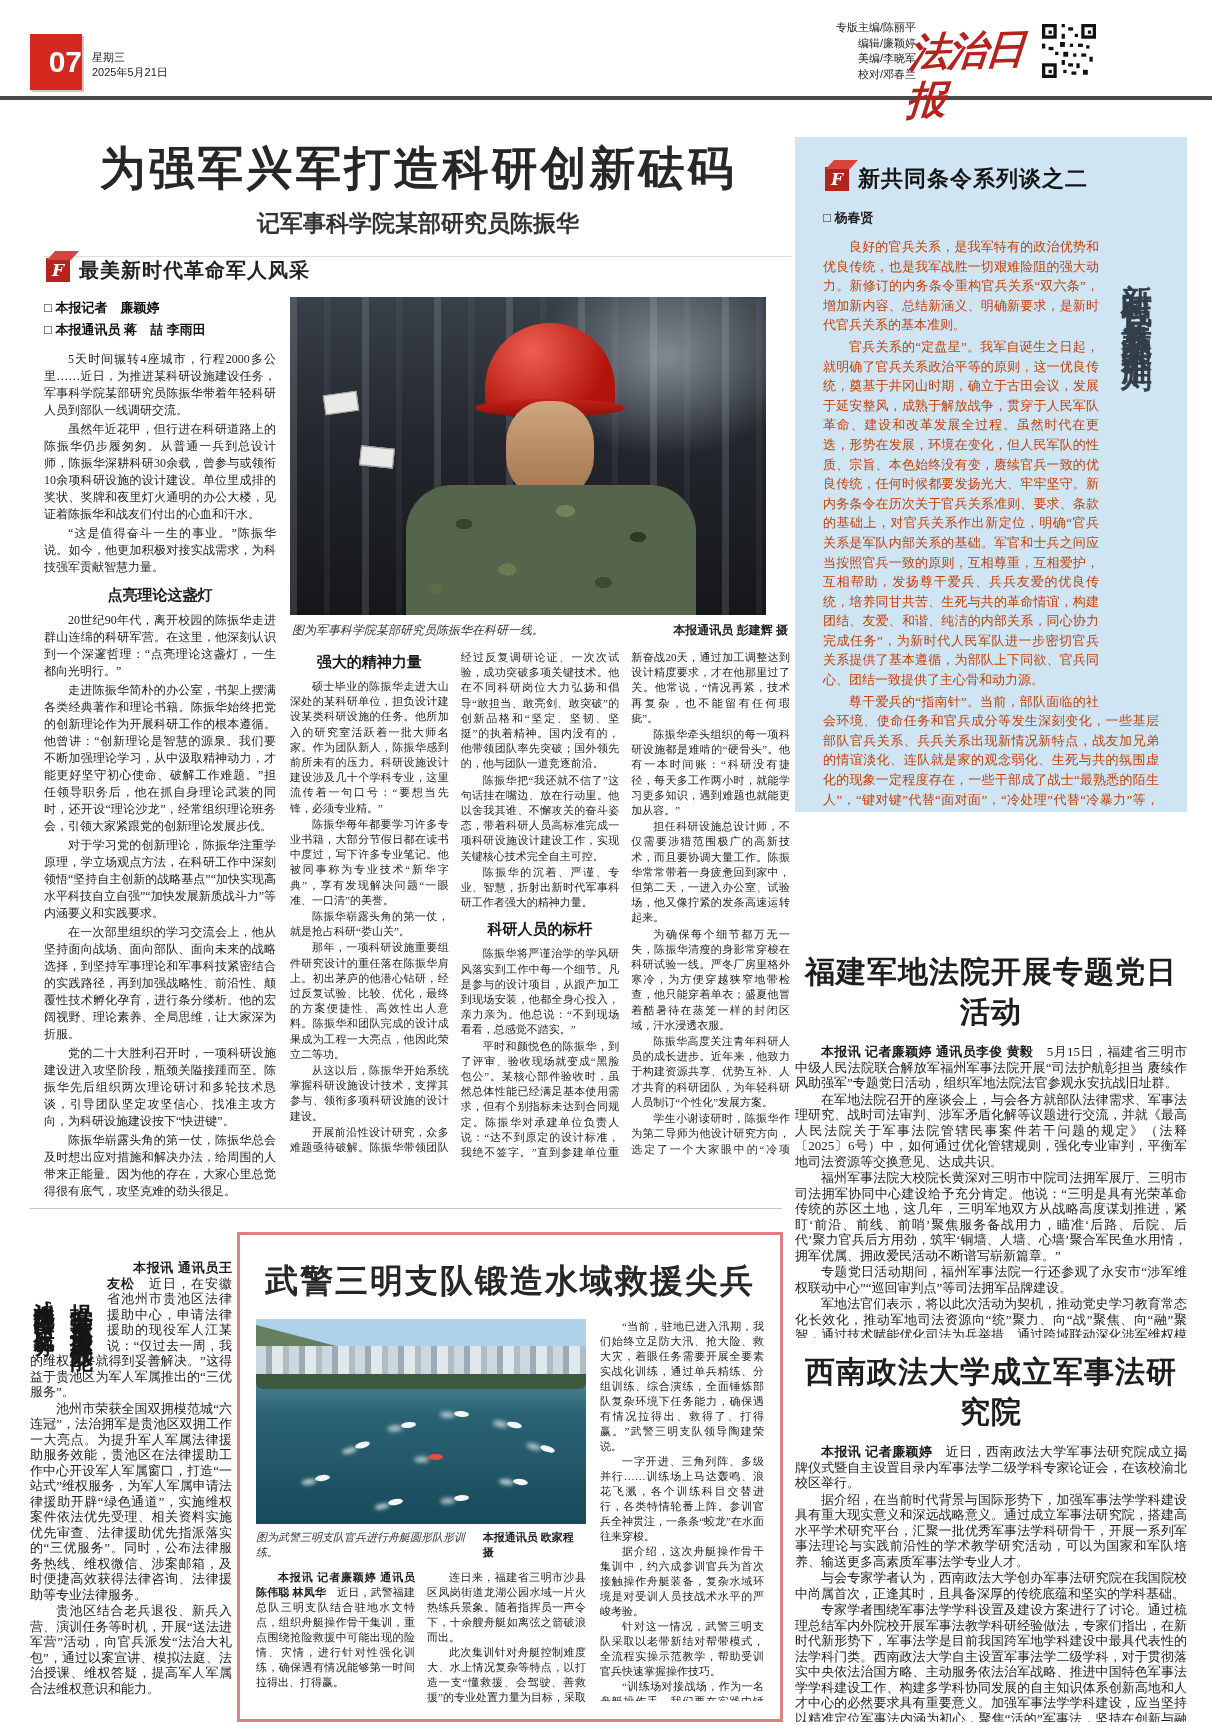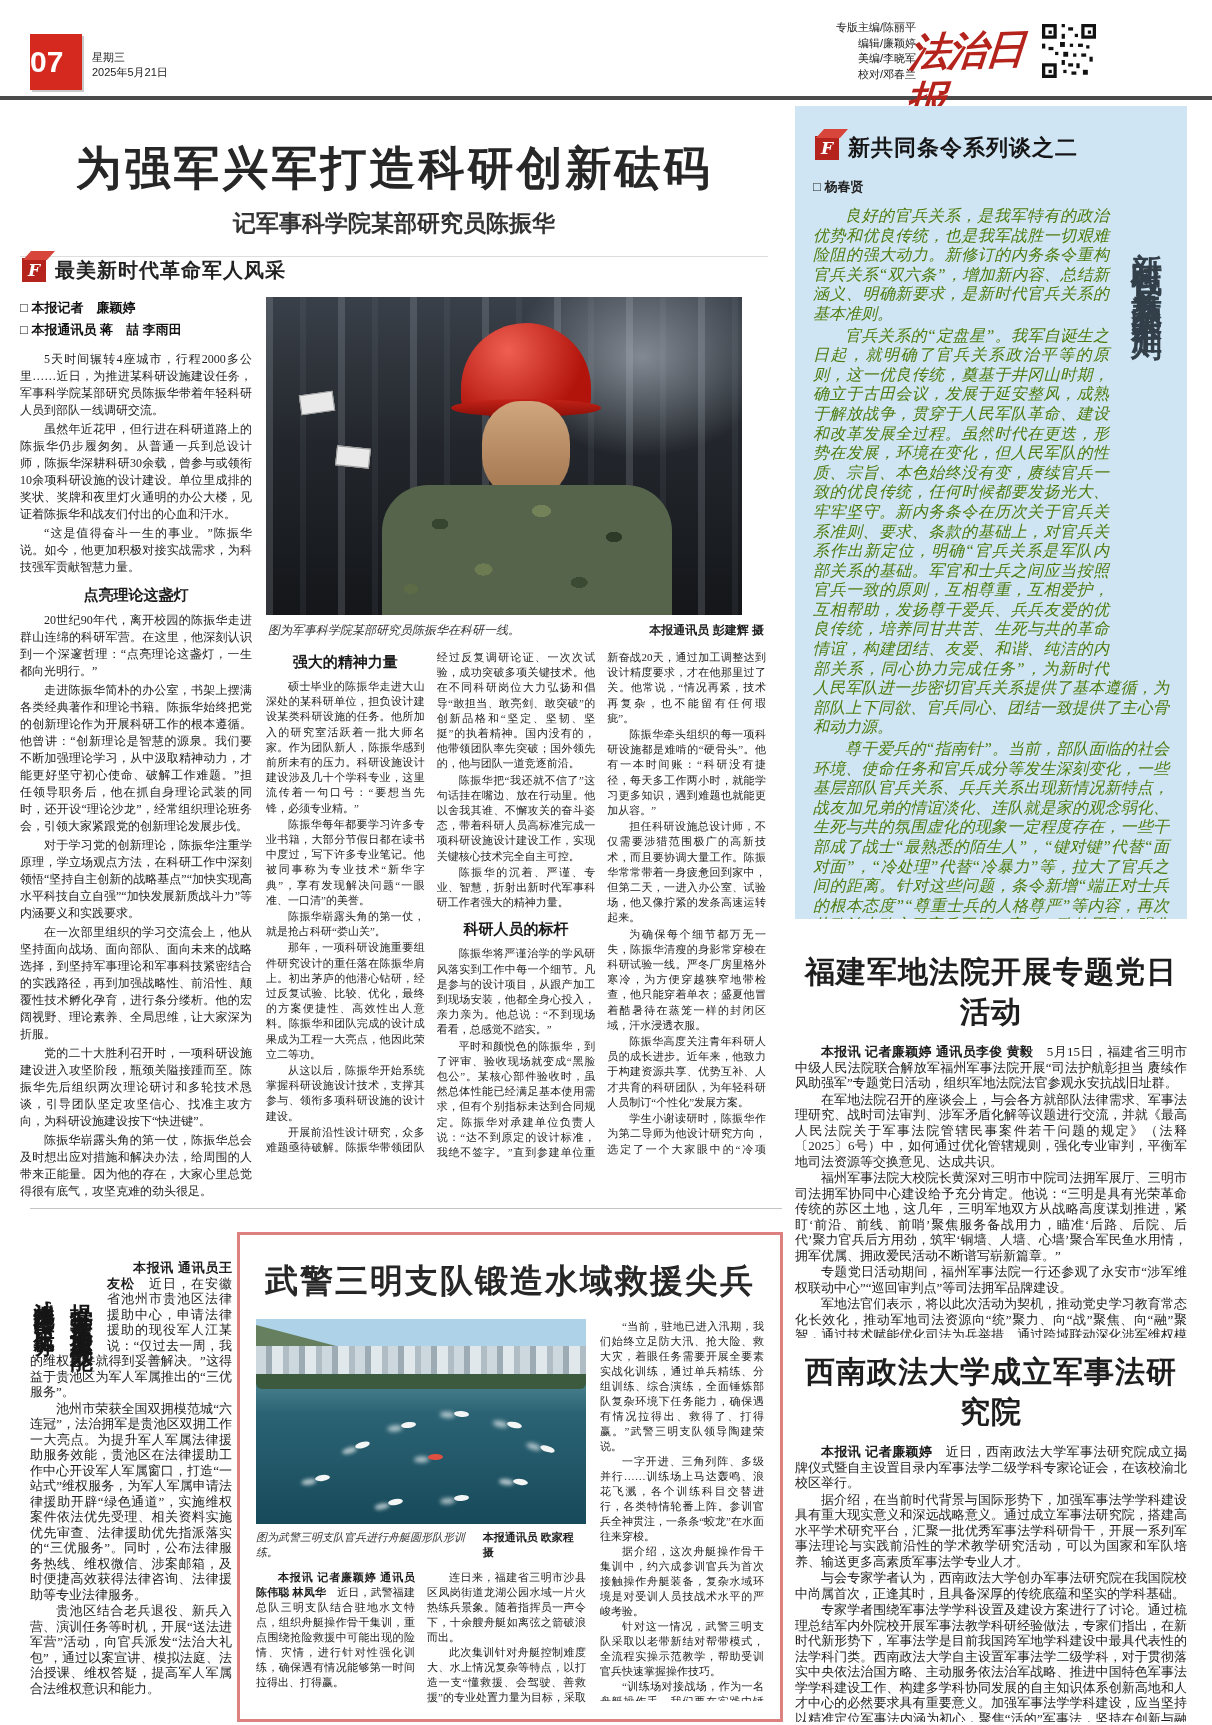--- a/index.html
+++ b/index.html
@@ -7,38 +7,38 @@
     --red_box_border:#dd8080; --ink:#1d1d1d;
   }
   *{margin:0;padding:0;box-sizing:border-box;}
   html,body{background:#fff;}
   .page{position:relative;width:1212px;height:1725px;background:#fff;overflow:hidden;
         font-family:"Liberation Serif","DejaVu Serif",serif;color:var(--ink);}
 
   
   .hdr{position:absolute;left:0;top:0;width:1212px;height:100px;border-bottom:4px solid #4a4a4a;}
   .pagenum{position:absolute;left:30px;top:34px;width:52px;height:56px;background:var(--accent_red);
-           color:#fff;font:700 30px/56px "Liberation Sans",sans-serif;text-align:left;box-shadow:2px 2px 0 #c9c9c9;}
+           color:#fff;font:700 30px/56px "Liberation Sans",sans-serif;text-align:right;box-shadow:2px 2px 0 #c9c9c9;}
   .dateblock{position:absolute;left:92px;top:50px;font:400 11px/15px "Liberation Sans",sans-serif;color:#222;}
   .section-title{position:absolute;left:0;right:0;top:26px;text-align:center;color:var(--accent_red);
                  font:900 46px/52px "Liberation Sans",sans-serif;letter-spacing:8px;}
   .credits{position:absolute;right:296px;top:20px;text-align:right;font:400 11px/15.5px "Liberation Sans",sans-serif;color:#222;}
   .masthead{position:absolute;left:908px;top:26px;width:130px;color:var(--masthead_red);
             font:700 40px/48px "DejaVu Serif",serif;font-style:italic;transform:skewX(-6deg) rotate(-2deg);letter-spacing:-2px;}
   .qr{position:absolute;left:1042px;top:24px;width:54px;height:54px;}
 
   
   .bp{font-size:12px;line-height:17px;text-indent:2em;text-align:justify;margin:0 0 1px 0;}
   .bp-s{font-size:13px;line-height:15.5px;text-indent:2em;text-align:justify;margin:0;}
   .bp-xs{font-size:11px;line-height:15px;text-indent:2em;text-align:justify;margin:0;}
   .lead{font-family:"Liberation Sans","DejaVu Sans",sans-serif;font-weight:700;}
   .sec-h{font:700 15px/20px "Liberation Sans",sans-serif;text-align:center;margin:9px 0 7px;color:#1b1b1b;}
 
   
-  .main-art{position:absolute;left:20px;top:112px;width:748px;height:1092px;overflow:hidden;}
+  .main-art{position:absolute;left:44px;top:112px;width:748px;height:1092px;overflow:hidden;}
   .main-hl{font:700 46px/56px "Liberation Sans",sans-serif;letter-spacing:3px;color:#272727;text-align:center;margin-top:28px;}
   .main-sub{font:600 23px/30px "Liberation Sans",sans-serif;color:#333;text-align:center;margin-top:12px;}
   .badge-row{display:flex;align-items:center;margin-top:18px;border-top:1px solid #ddd;}
   .cube{position:relative;width:24px;height:24px;background:var(--masthead_red);margin:0 9px 0 2px;flex:none;}
   .cube::before{content:"";position:absolute;left:5px;top:-7px;width:24px;height:9px;background:#d8453a;transform:skewX(-42deg);}
   .cube::after{content:"F";position:absolute;inset:0;color:#fff;text-align:center;
                font:700 italic 17px/25px "DejaVu Serif",serif;}
   .badge-label{font:700 20px/26px "Liberation Sans",sans-serif;color:#222;letter-spacing:1px;}
   .main-cols{display:flex;gap:14px;margin-top:14px;height:905px;}
   .mcol1{width:232px;flex:none;overflow:hidden;height:100%;}
@@ -101,28 +101,28 @@
   .boat{position:absolute;width:15px;height:6px;border-radius:50%;background:#f4f6f6;
         box-shadow:-14px 2px 4px 0 rgba(255,255,255,.65);}
   .boat.red{background:#e05040;}
   .rb-capline{display:flex;justify-content:space-between;align-items:baseline;margin-top:6px;}
   .rb-cap{font:italic 11px/15px "Liberation Serif",serif;color:#333;}
   .rb-credit{font:700 11px/15px "Liberation Sans",sans-serif;}
   .rb-flow2{margin-top:10px;column-count:2;column-gap:12px;height:136px;overflow:hidden;}
   .rb-right{width:164px;flex:none;overflow:hidden;height:100%;}
 
   
-  .bluebox{position:absolute;left:795px;top:106px;width:392px;height:813px;background:var(--blue_panel);
-           padding:28px 18px 20px;overflow:hidden;}
+  .bluebox{position:absolute;left:795px;top:137px;width:392px;height:675px;background:var(--blue_panel);
+           padding:28px 28px 20px;overflow:hidden;}
   .bb-head{display:flex;align-items:center;}
   .bb-title{font:700 22px/28px "Liberation Sans",sans-serif;color:#151515;letter-spacing:1px;}
   .bb-author{font:700 13px/18px "Liberation Sans",sans-serif;color:#222;margin:16px 0 10px;}
   .v-title{float:right;writing-mode:vertical-rl;height:436px;margin:22px 2px 14px 16px;
            font:700 31px "Liberation Sans",sans-serif;color:#333f49;letter-spacing:7px;}
-  .bb-body .bp{font-size:16px;line-height:19.6px;font-style:italic;color:#4d7c0f;margin-bottom:2px;}
+  .bb-body .bp{font-size:13px;line-height:19.6px;color:#c2410c;margin-bottom:2px;}
 
   .brief{position:absolute;left:795px;width:392px;overflow:hidden;}
   .brief-hl{font:700 30px/40px "Liberation Sans",sans-serif;letter-spacing:1px;color:#1e1e1e;text-align:center;margin-bottom:12px;}
   .brief .bp-s{margin-bottom:1px;}
   .fujian{top:952px;height:386px;}
   .swupl{top:1352px;height:370px;}
 </style>
 </head>
 <body>
 

